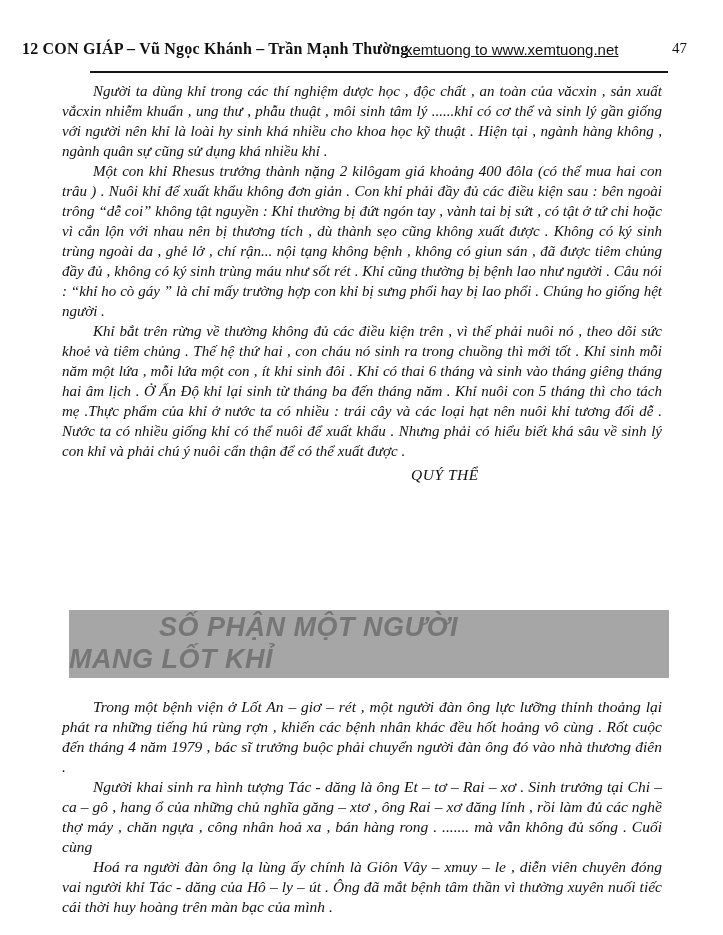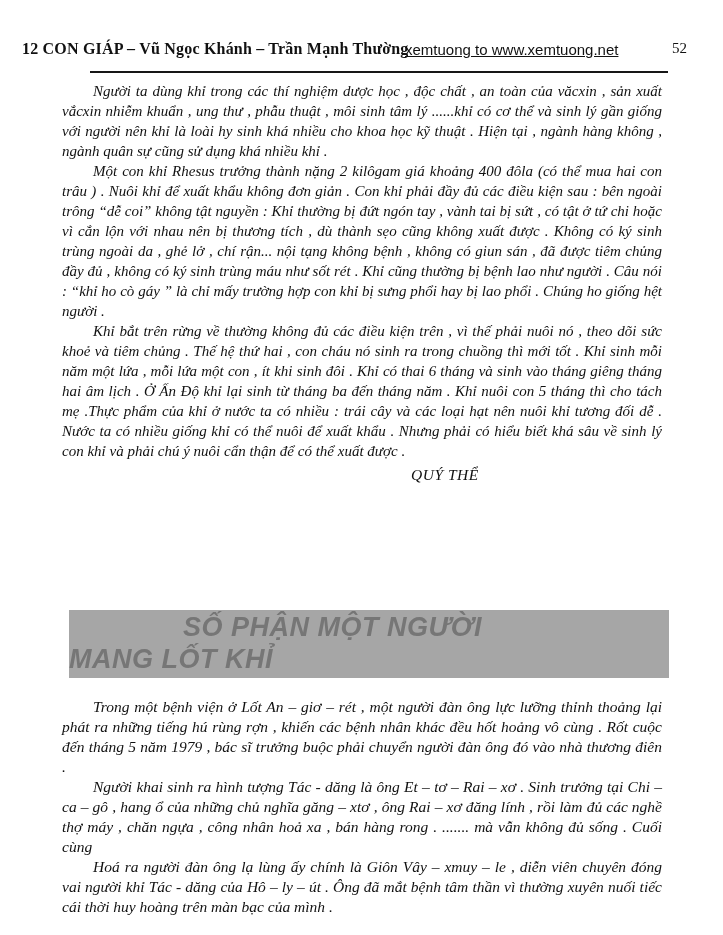--- a/index.html
+++ b/index.html
@@ -47,47 +47,47 @@
     letter-spacing:.5px;
   }
   .banner{
     position:absolute;left:69px;top:610px;width:600px;height:68px;
     font-family:"Liberation Sans","DejaVu Sans",sans-serif;
     font-weight:bold;font-style:italic;
     font-size:27px;line-height:32px;
     padding-top:1px;box-sizing:border-box;
     letter-spacing:.5px;
   }
-  .banner .line1{padding-left:114px;white-space:nowrap;}
+  .banner .line1{padding-left:90px;white-space:nowrap;}
   .banner .line2{white-space:nowrap;}
 </style>
 </head>
 <body>
 
 <div class="page">
 
   <div class="header-left">12 CON GIÁP – Vũ Ngọc Khánh – Trần Mạnh Thường</div>
 
   <a class="header-site" href="#">xemtuong to www.xemtuong.net</a>
 
-  <div class="header-page">52</div>
+  <div class="header-page">47</div>
 
   <div class="header-rule"></div>
 
   <div class="article article-1">
     <p>Người ta dùng khỉ trong các thí nghiệm dược học , độc chất , an toàn của văcxin , sản xuất vắcxin  nhiễm khuẩn , ung thư , phẫu thuật , môi sinh tâm lý ......khỉ có cơ thể và sinh lý gần giống với người nên khỉ là loài hy sinh khá nhiều cho khoa học kỹ thuật . Hiện tại , ngành hàng không , ngành quân sự cũng sử dụng khá nhiều khỉ .</p>
     <p>Một con khỉ Rhesus trưởng thành nặng 2 kilôgam giá khoảng 400 đôla (có thể mua hai con trâu ) . Nuôi khỉ để xuất khẩu không đơn giản . Con khỉ phải đầy đủ các điều kiện sau : bên ngoài trông “dễ coi” không tật nguyền : Khỉ thường bị đứt ngón tay , vành tai bị sứt , có tật ở tứ chi hoặc vì cắn lộn với nhau nên bị thương tích , dù thành sẹo cũng không xuất được . Không có ký sinh trùng ngoài da , ghẻ lở , chí rận... nội tạng không bệnh , không có giun sán , đã được tiêm chủng đầy đủ , không có ký sinh trùng máu như sốt rét . Khỉ cũng thường bị bệnh lao như người . Câu nói : “khỉ ho cò gáy ” là chỉ mấy trường hợp con khỉ bị sưng phổi hay bị lao phổi . Chúng ho giống hệt người .</p>
     <p>Khỉ bắt trên rừng về thường không đủ các điều kiện trên , vì thế phải nuôi nó , theo dõi sức khoẻ và tiêm chủng . Thế hệ thứ hai , con cháu nó sinh ra trong chuồng thì mới tốt . Khỉ sinh mỗi năm một lứa , mỗi lứa một con , ít khi sinh đôi . Khỉ có thai 6 tháng và sinh vào tháng giêng tháng hai âm lịch . Ở Ấn Độ khỉ lại sinh từ  tháng ba đến tháng năm . Khỉ nuôi con 5  tháng thì cho tách mẹ .Thực phẩm của khỉ ở nước ta có nhiều : trái cây và các loại hạt nên nuôi khỉ tương đối dễ . Nước ta có nhiều giống khỉ có thể nuôi để xuất khẩu . Nhưng phải có hiểu biết khá sâu về sinh lý con khỉ và phải chú ý nuôi cẩn thận để có thể xuất được .</p>
     <div class="author-line">QUÝ THỂ</div>
   </div>
 
   <div class="banner" style="background: rgb(166, 166, 166); color: rgb(118, 118, 118);">
     <div class="line1">SỐ PHẬN MỘT NGƯỜI</div>
     <div class="line2">MANG LỐT KHỈ</div>
   </div>
 
   <div class="article article-2">
-    <p>Trong một bệnh viện ở Lốt An – giơ – rét , một người đàn ông lực lưỡng thỉnh thoảng lại phát ra những tiếng hú rùng rợn ,  khiến các bệnh nhân khác đều hốt hoảng vô cùng . Rốt cuộc đến tháng 5 năm 1979 , bác sĩ trưởng buộc phải chuyển người đàn ông đó vào nhà thương điên .</p>
+    <p>Trong một bệnh viện ở Lốt An – giơ – rét , một người đàn ông lực lưỡng thỉnh thoảng lại phát ra những tiếng hú rùng rợn ,  khiến các bệnh nhân khác đều hốt hoảng vô cùng . Rốt cuộc đến tháng 4 năm 1979 , bác sĩ trưởng buộc phải chuyển người đàn ông đó vào nhà thương điên .</p>
     <p>Người khai sinh ra hình tượng Tác - dăng  là ông Et – tơ – Rai – xơ . Sinh trưởng tại Chi – ca – gô , hang ổ của những chủ nghĩa găng – xtơ , ông Rai – xơ  đăng lính , rồi làm đủ các nghề thợ máy , chăn ngựa , công nhân hoả xa , bán hàng rong . ....... mà vẫn không đủ sống . Cuối cùng</p>
     <p>Hoá ra người đàn ông lạ lùng ấy chính là Giôn Vây – xmuy – le , diễn viên chuyên đóng vai người khỉ  Tác - dăng  của Hô – ly – út . Ông đã mắt bệnh tâm thần vì thường xuyên nuối tiếc cái thời huy hoàng trên màn bạc của mình .</p>
   </div>
 
 </div>
 
 </body></html>

